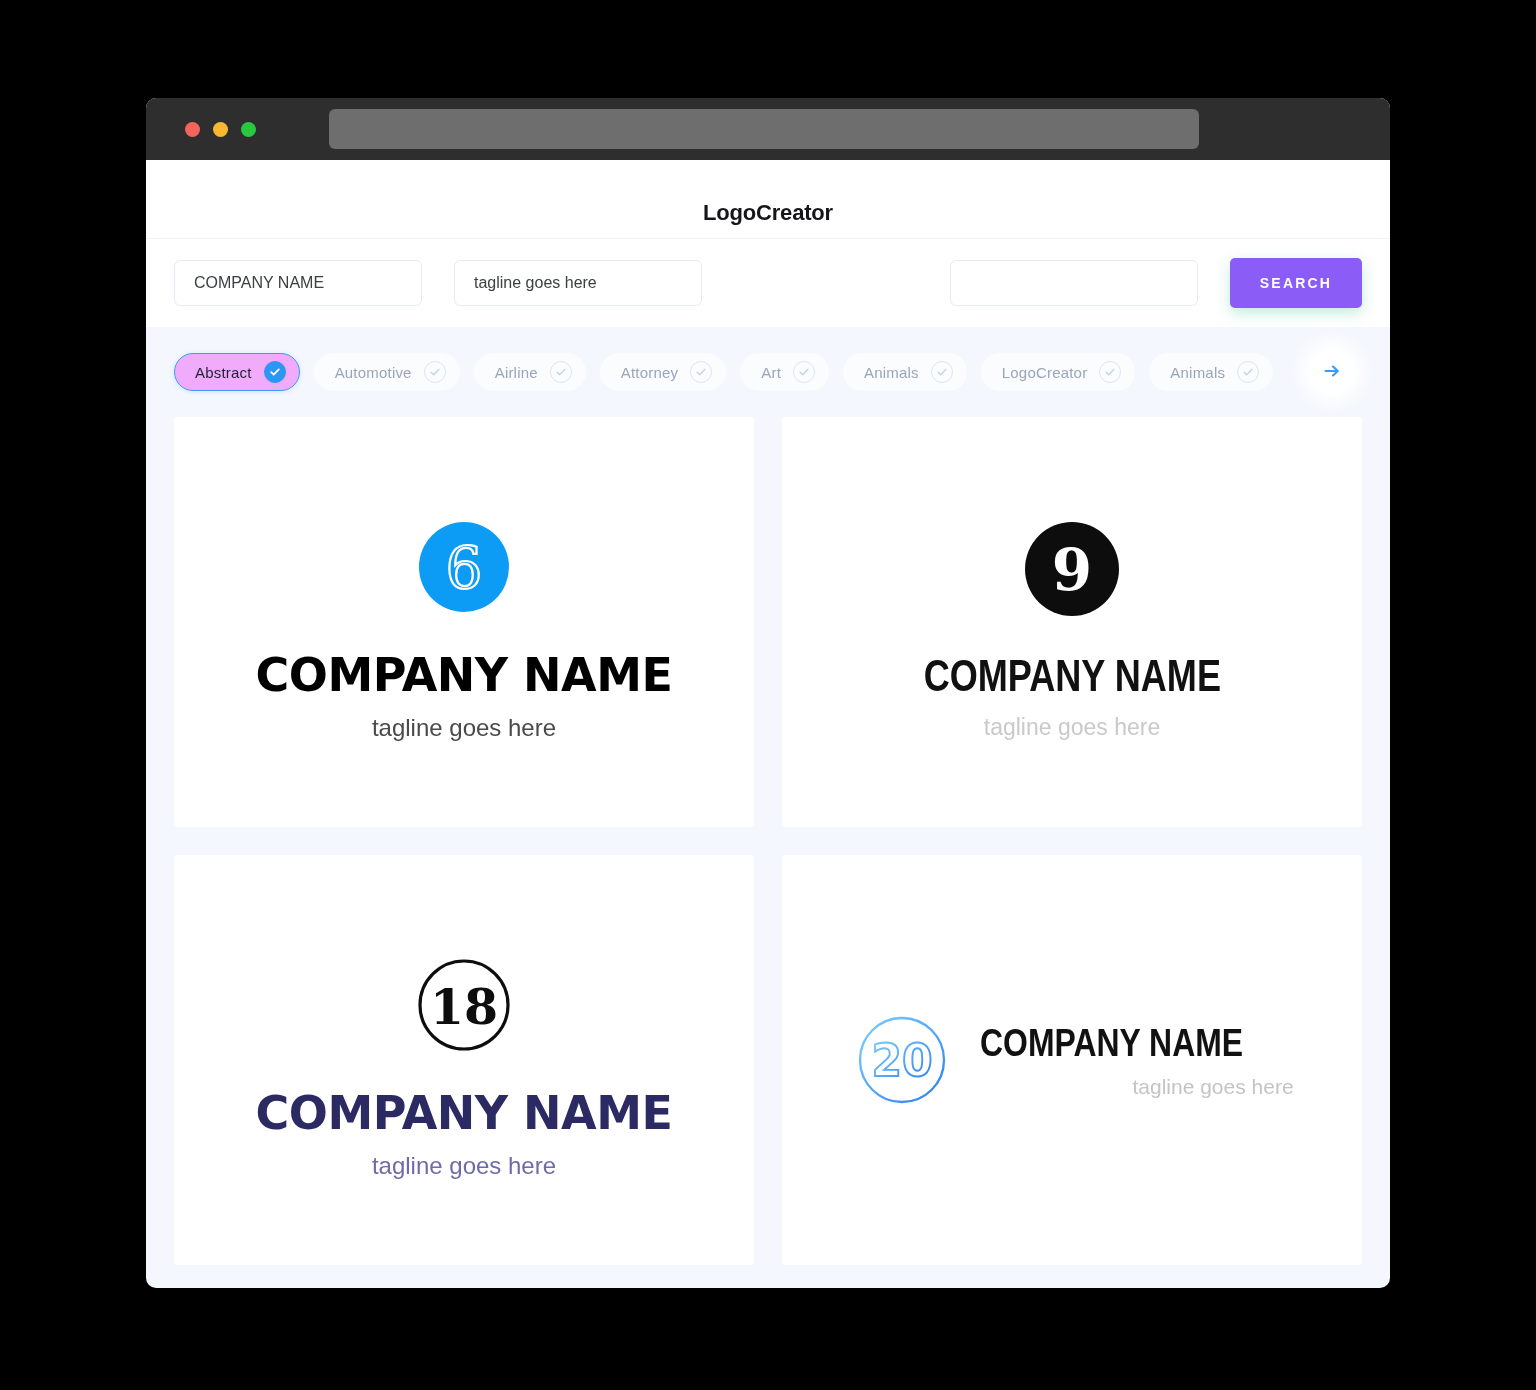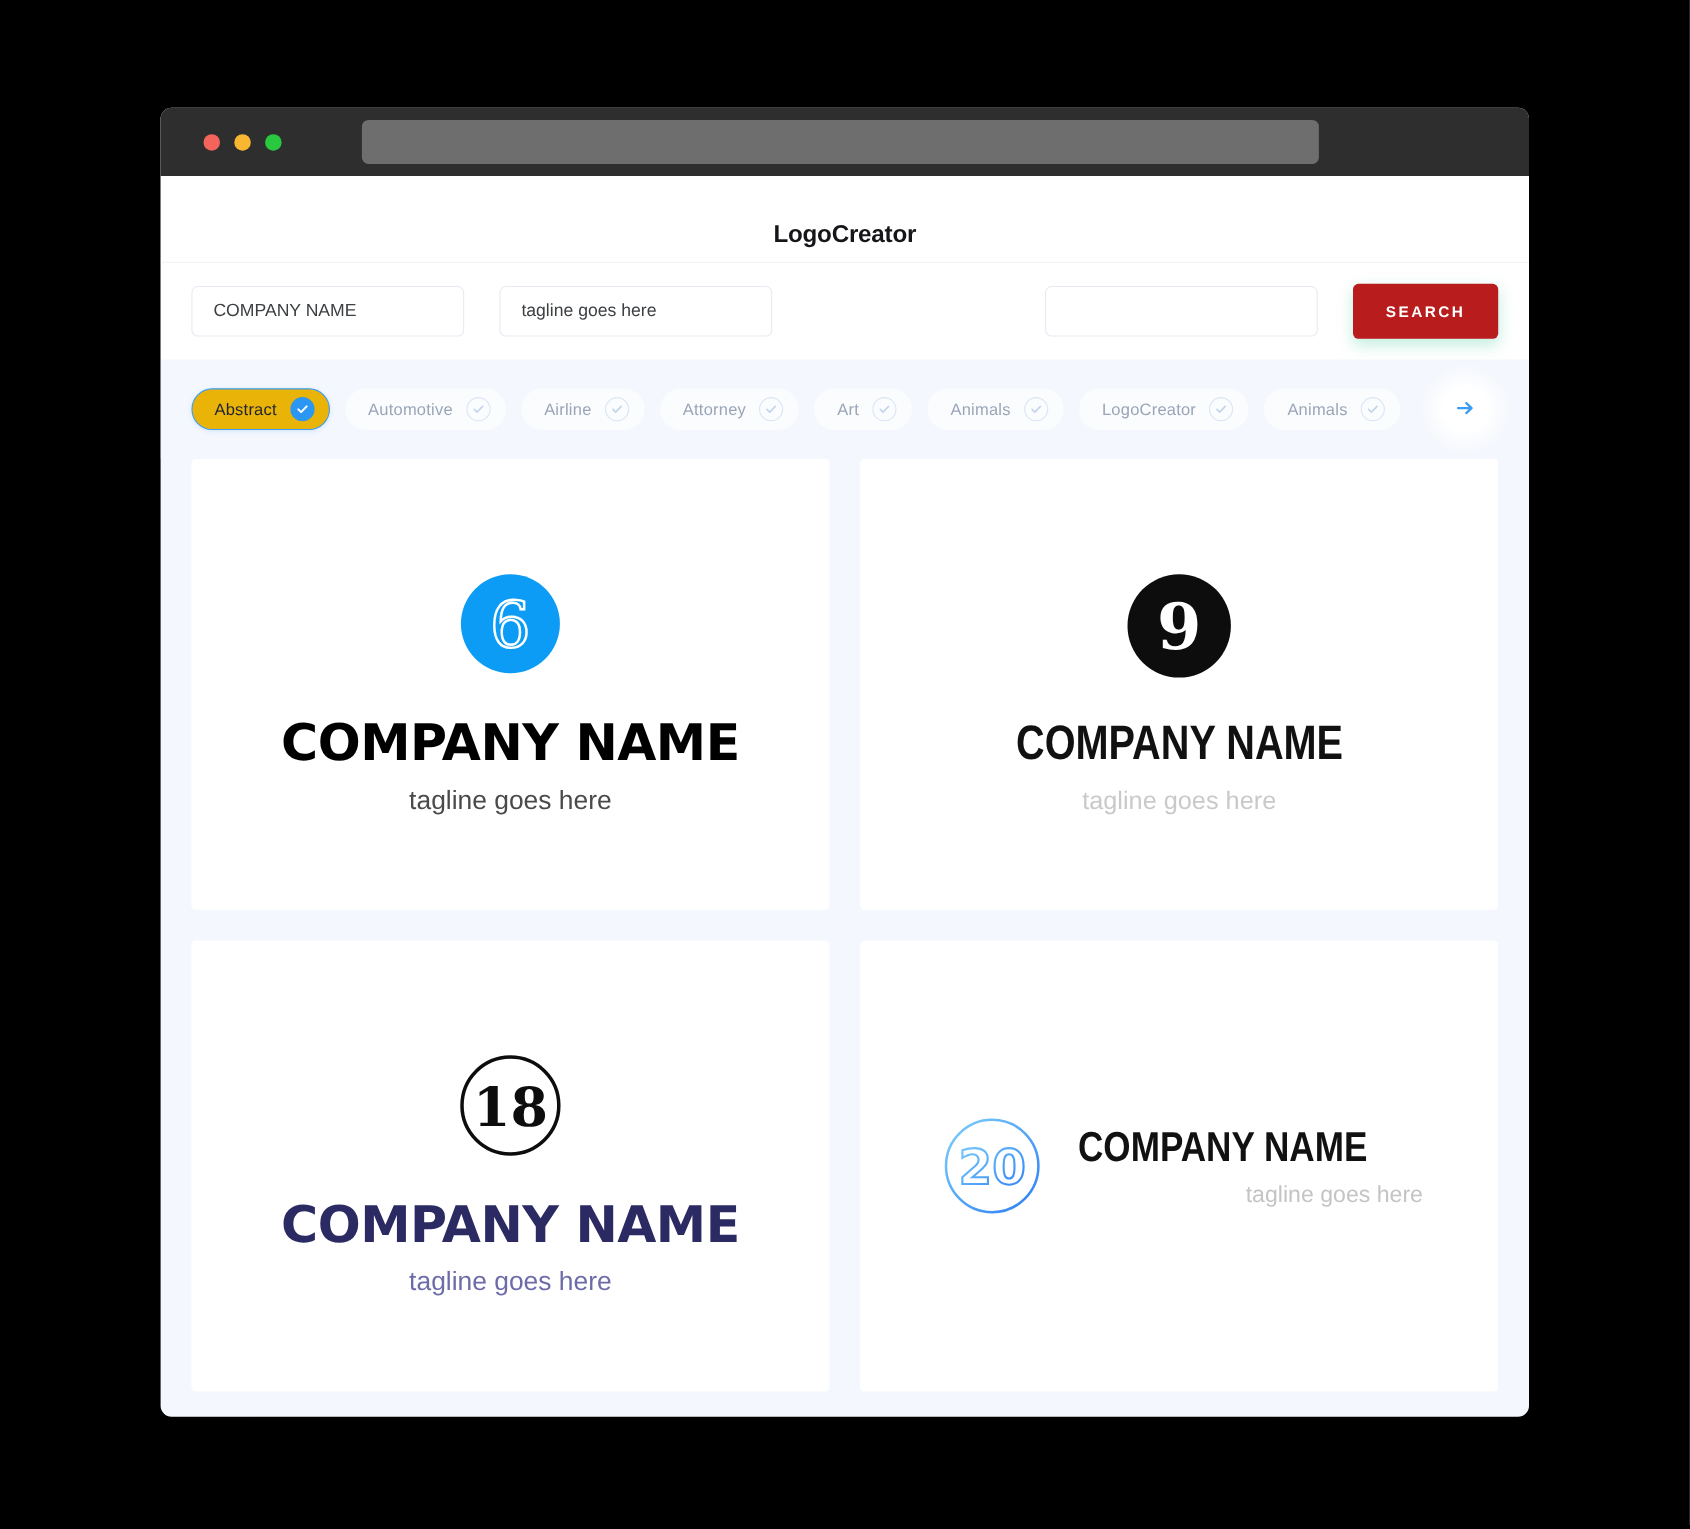--- a/index.html
+++ b/index.html
@@ -83,21 +83,21 @@
     outline: none;
   }
   .text-input::placeholder { color: #3c4043; }
   #input-company  { width: 248px; }
   #input-tagline  { width: 248px; margin-left: 32px; }
   #input-keyword  { width: 248px; margin-left: 248px; }
   .search-button {
     margin-left: 32px;
     width: 132px;
     height: 50px;
-    background: #b91c1c;
+    background: #8b5cf6;
     border: none;
     border-radius: 5px;
     color: #ffffff;
     font-family: "Liberation Sans", sans-serif;
     font-size: 14px;
     font-weight: bold;
     letter-spacing: 2.2px;
     cursor: pointer;
     box-shadow: 0 5px 14px rgba(78,203,161,0.35);
   }
@@ -123,21 +123,21 @@
     margin-right: 14px;
     cursor: pointer;
     white-space: nowrap;
   }
   .chip .chip-label {
     font-size: 15px;
     color: #9aa5b8;
     letter-spacing: 0.2px;
   }
   .chip.selected {
-    background: #eab308;
+    background: #f0abfc;
     border-color: #3c9cf5;
     box-shadow: 0 1px 5px rgba(60,156,245,0.18);
     align-items: center;
   }
   .chip.selected .chip-label { color: #1d2330; }
   .check {
     width: 22px; height: 22px;
     border-radius: 50%;
     display: flex; align-items: center; justify-content: center;
     border: 1.4px solid #dbe6f5;

